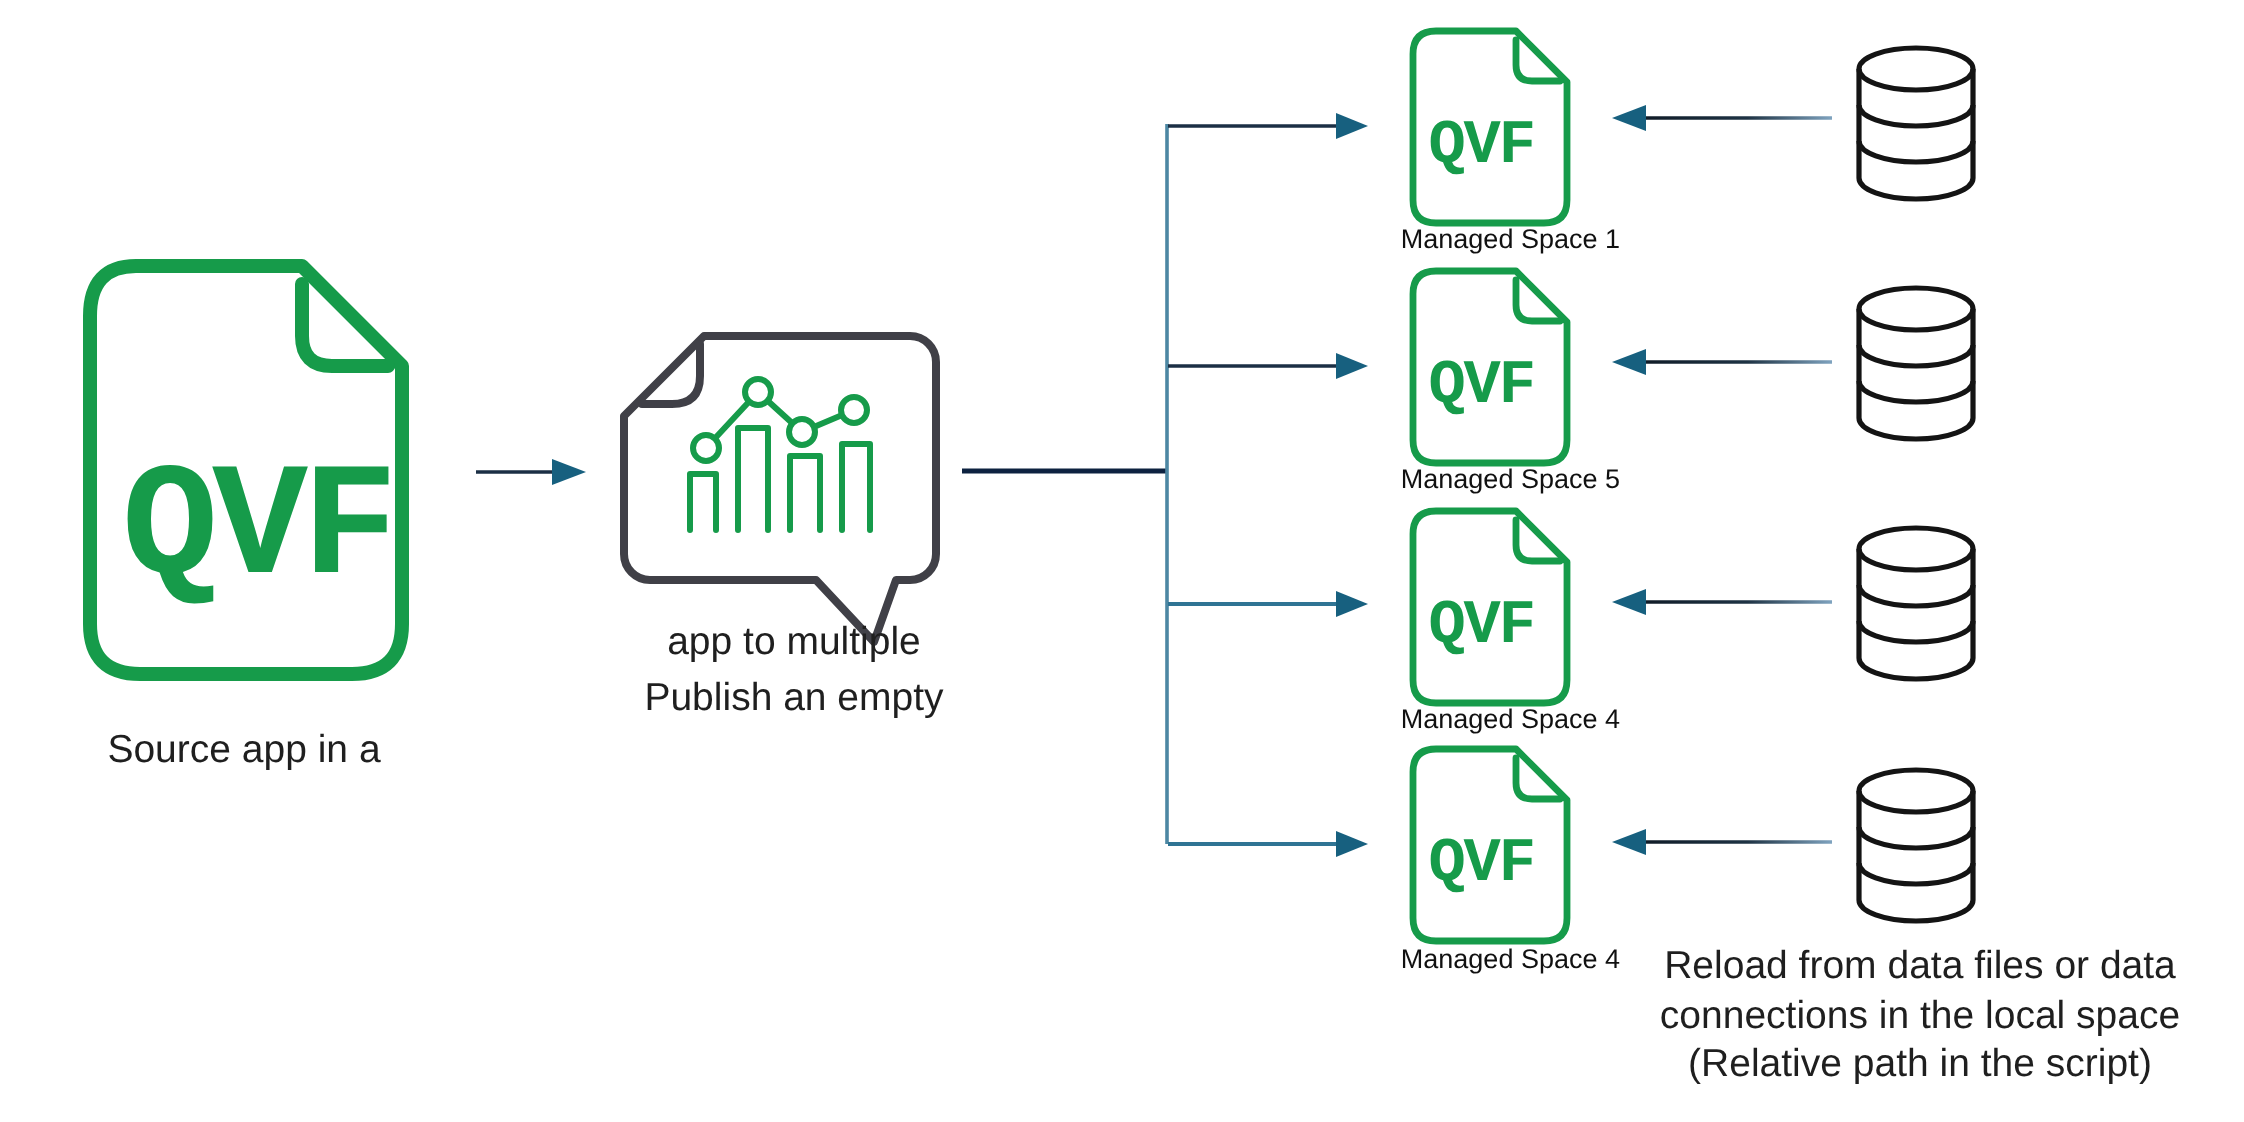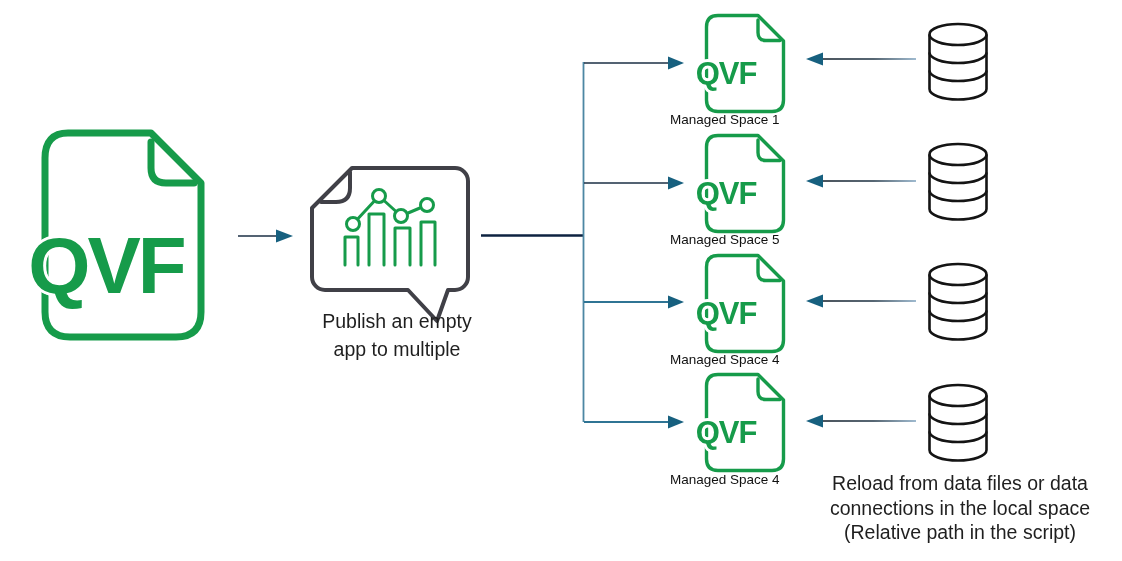--- a/index.html
+++ b/index.html
@@ -18,37 +18,38 @@
   .dot{fill:#ffffff;stroke:var(--green);}
   .head{fill:var(--arrowhead);stroke:none;}
   .ln-dark{stroke:var(--line-dark);fill:none;}
   .ln-black{stroke:var(--line-black);fill:none;}
   .ln-teal{stroke:var(--line-teal);fill:none;}
   .ln-teal-light{stroke:var(--line-teal-light);fill:none;}
 
   
   .src-node{left:38px;top:126px;width:170px;height:218px;}
   .qvf-text{
-    position:absolute;text-align:center;font-weight:700;color:var(--green);
+    position:absolute;text-align:right;font-weight:700;color:var(--green);
     text-shadow:-3px 0 0 #fff,3px 0 0 #fff,0 -3px 0 #fff,0 3px 0 #fff,
                 -2px -2px 0 #fff,2px 2px 0 #fff,-2px 2px 0 #fff,2px -2px 0 #fff;
     white-space:nowrap;
+    font-family:Liberation Mono, monospace;
   }
   .qvf-big{left:-22px;top:100px;width:180px;font-size:80px;line-height:80px;letter-spacing:-3px;}
   .qvf-small{left:-18px;top:46px;width:82px;font-size:31px;line-height:31px;letter-spacing:-1px;}
 
   .caption{color:var(--text);text-align:center;}
   .src-caption{left:22px;top:362px;width:200px;font-size:19.5px;line-height:26px;}
   .pub-caption{left:292px;top:308px;width:210px;font-size:19.5px;line-height:27.5px;}
   .note-caption{left:795px;top:471px;width:330px;font-size:19.5px;line-height:24.5px;}
 
   .bubble-node{left:305px;top:162px;width:170px;height:170px;}
 
   .ms-icon{left:703px;width:84px;height:103px;}
-  .ms-label{left:670px;width:140px;text-align:left;font-size:13.5px;line-height:15px;color:#111;}
+  .ms-label{left:670px;width:140px;text-align:right;font-size:13.5px;line-height:15px;color:#111;}
   .db{left:926px;width:64px;height:80px;}
   .ms-icon.r1{top:12px}.ms-icon.r2{top:132px}.ms-icon.r3{top:252px}.ms-icon.r4{top:371px}
   .ms-label.r1{top:112px}.ms-label.r2{top:232px}.ms-label.r3{top:352px}.ms-label.r4{top:472px}
   .db.r1{top:22px}.db.r2{top:142px}.db.r3{top:262px}.db.r4{top:383px}
 </style>
 </head>
 <body>
 
 <div class="stage" style="--green: #169b4a; --bubble-outline: #404047; --line-dark: #0d2240; --line-black: #1b2f45; --line-teal: #2f7494; --line-teal-light: #4d87a3; --arrowhead: #17607f; --db-outline: #141414; --text: #1f1f1f;">
 
@@ -88,40 +89,41 @@
   </svg>
 
   <div class="abs src-node">
     <svg width="170" height="218" viewBox="0 0 170 218">
       <path class="s-green" stroke-width="7" d="M 30,7 H 113 L 163,57 V 186 Q 163,211 138,211 H 32 Q 7,211 7,186 V 32 Q 7,7 30,7 Z"></path>
       <path class="s-green" stroke-width="7" d="M 113,16 V 42 Q 113,57 128,57 H 156"></path>
     </svg>
     <div class="qvf-text qvf-big">QVF</div>
   </div>
   <div class="abs caption src-caption">
+    <div>Source app in a</div>
   </div>
 
   <div class="abs bubble-node">
     <svg width="170" height="170" viewBox="0 0 170 170">
       <path class="s-bubble" stroke-width="4" d="M 47,6 H 150 A 13,13 0 0 1 163,19 V 115 A 13,13 0 0 1 150,128 H 143 L 132,159 L 103,128 H 20 A 13,13 0 0 1 7,115 V 46 Z"></path>
       <path class="s-bubble" stroke-width="4" d="M 45,10 V 26 Q 45,40 31,40 H 16"></path>
       <path class="s-green" stroke-width="3" d="M 40,103 V 75 H 53 V 103"></path>
       <path class="s-green" stroke-width="3" d="M 64,103 V 52 H 79 V 103"></path>
       <path class="s-green" stroke-width="3" d="M 90,103 V 66 H 105 V 103"></path>
       <path class="s-green" stroke-width="3" d="M 116,103 V 60 H 130 V 103"></path>
       <polyline class="s-green" stroke-width="3" points="48,62 74,34 96,54 122,43"></polyline>
       <circle class="dot" stroke-width="3" cx="48" cy="62" r="6.5"></circle>
       <circle class="dot" stroke-width="3" cx="74" cy="34" r="6.5"></circle>
       <circle class="dot" stroke-width="3" cx="96" cy="54" r="6.5"></circle>
       <circle class="dot" stroke-width="3" cx="122" cy="43" r="6.5"></circle>
     </svg>
   </div>
   <div class="abs caption pub-caption">
+    <div>app to multiple</div>
     <div>Publish an empty</div>
-    <div>app to multiple</div>
   </div>
 
   <div class="abs ms-icon r1">
     <svg width="84" height="103" viewBox="0 0 84 103">
       <path class="s-green" stroke-width="3.4" d="M 15,3.5 H 55 L 80.5,29 V 88 Q 80.5,99.5 69,99.5 H 15 Q 3.5,99.5 3.5,88 V 15 Q 3.5,3.5 15,3.5 Z"></path>
       <path class="s-green" stroke-width="3.4" d="M 55,8 V 20.5 Q 55,28.5 63,28.5 H 77"></path>
     </svg>
     <div class="qvf-text qvf-small">QVF</div>
   </div>
   <div class="abs ms-label r1">Managed Space 1</div>

